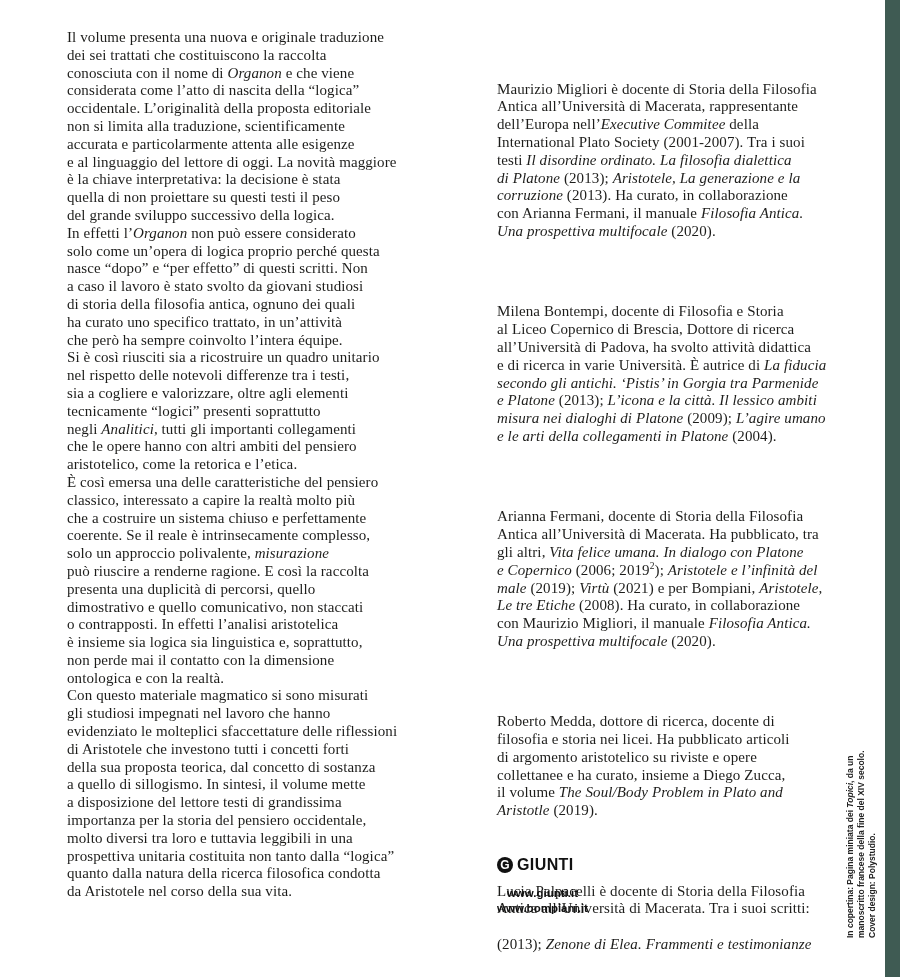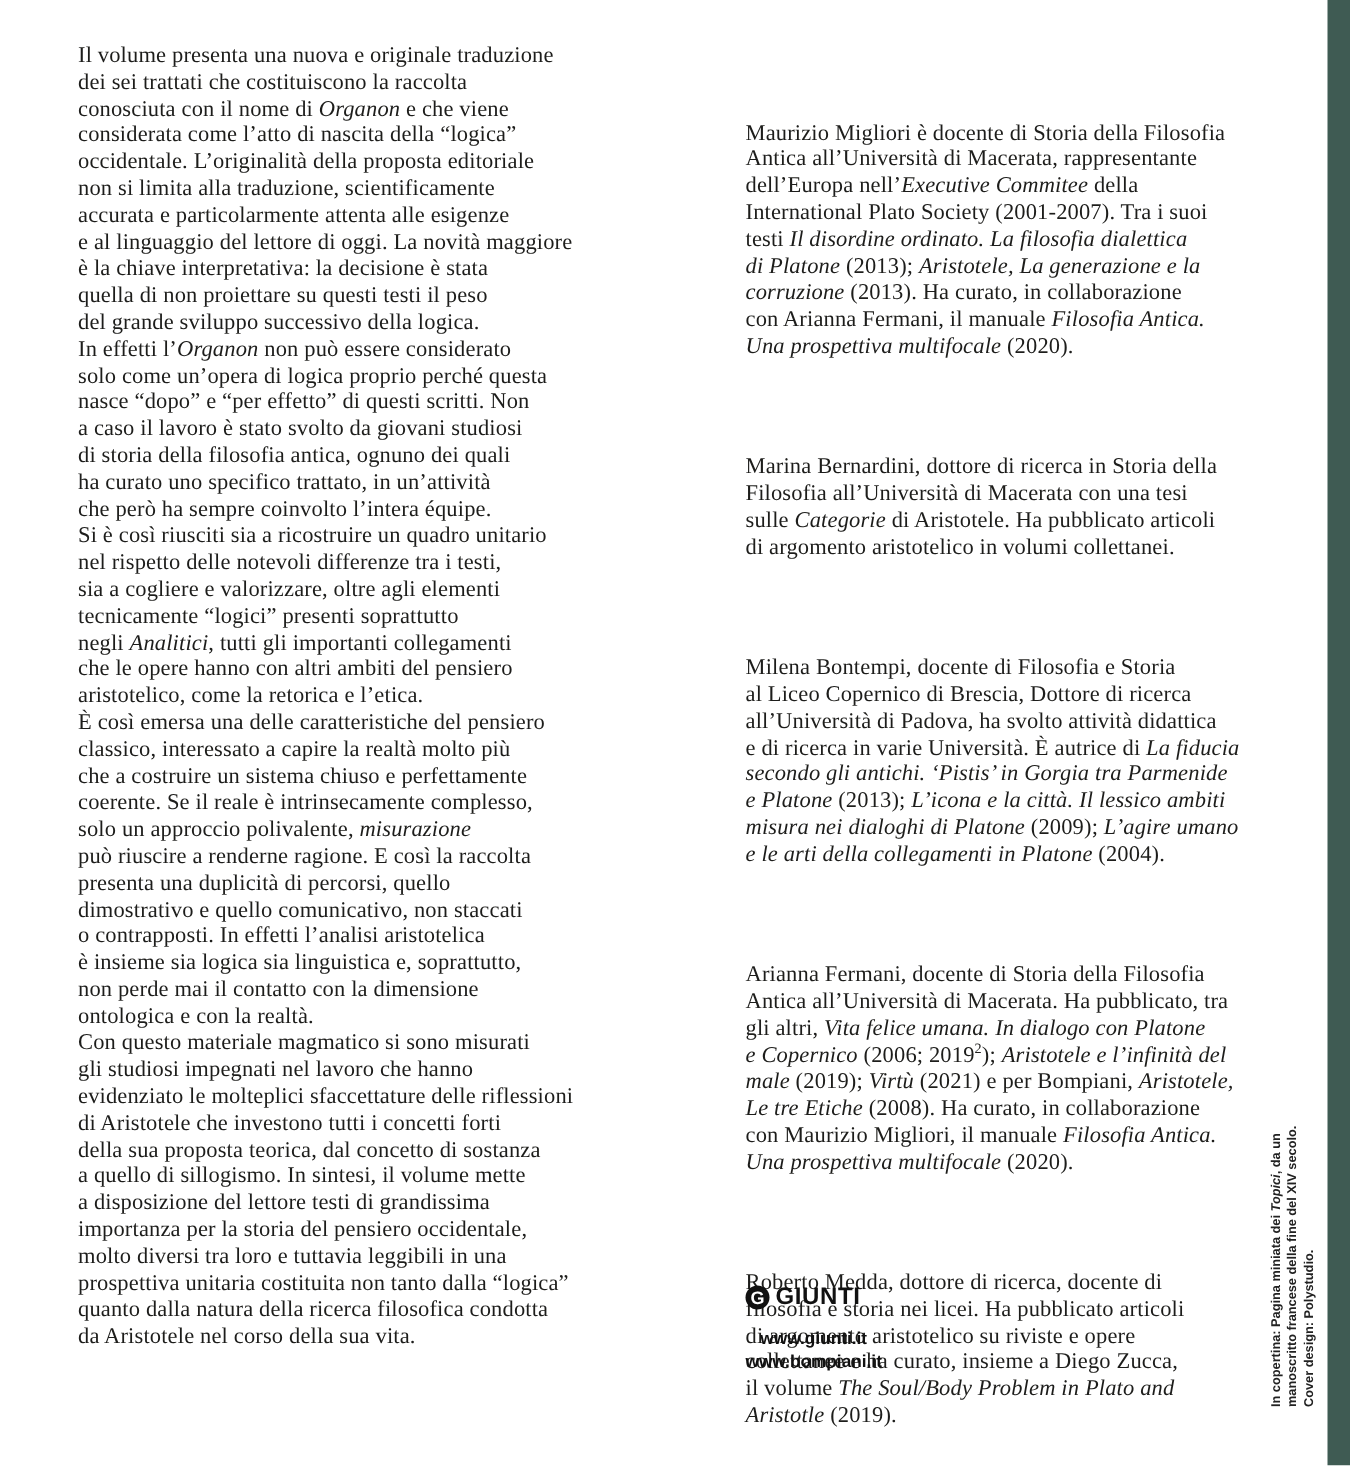--- a/index.html
+++ b/index.html
@@ -13,21 +13,21 @@
   }
   .page { position:relative; width:900px; height:977px; background:#ffffff; }
 
   .col {
     position:absolute;
     font-size:15px;
     line-height:17.8px;
     letter-spacing:0.1px;
     white-space:pre;
   }
-  .col-left  { left:52px;  top:29px; width:400px; }
+  .col-left  { left:67px;  top:29px; width:400px; }
   .col-right { left:497px; top:29px; width:370px; }
   .col-right p { margin:16px 0 11px 0; white-space:pre; }
 
   .it { font-style:italic; }
   sup { font-size:9.5px; line-height:0; vertical-align:super; }
 
   .footer {
     position:absolute; left:497px; top:856px;
     font-family:"Liberation Sans", sans-serif;
     color:#111111;
@@ -117,24 +117,20 @@
   <div class="col col-right">
     <p><span>Maurizio Migliori è docente di Storia della Filosofia
 Antica all’Università di Macerata, rappresentante
 dell’Europa nell’</span><span class="it">Executive Commitee</span><span> della
 International Plato Society (2001-2007). Tra i suoi
 testi </span><span class="it">Il disordine ordinato. La filosofia dialettica
 di Platone</span><span> (2013); </span><span class="it">Aristotele, La generazione e la
 corruzione</span><span> (2013). Ha curato, in collaborazione
 con Arianna Fermani, il manuale </span><span class="it">Filosofia Antica.
 Una prospettiva multifocale</span><span> (2020).</span></p>
-    <p><span>Marina Bernardini, dottore di ricerca in Storia della
-Filosofia all’Università di Macerata con una tesi
-sulle </span><span class="it">Categorie</span><span> di Aristotele. Ha pubblicato articoli
-di argomento aristotelico in volumi collettanei.</span></p>
     <p><span>Milena Bontempi, docente di Filosofia e Storia
 al Liceo Copernico di Brescia, Dottore di ricerca
 all’Università di Padova, ha svolto attività didattica
 e di ricerca in varie Università. È autrice di </span><span class="it">La fiducia
 secondo gli antichi. ‘Pistis’ in Gorgia tra Parmenide
 e Platone</span><span> (2013); </span><span class="it">L’icona e la città. Il lessico ambiti
 misura nei dialoghi di Platone</span><span> (2009); </span><span class="it">L’agire umano
 e le arti della collegamenti in Platone</span><span> (2004).</span></p>
     <p><span>Arianna Fermani, docente di Storia della Filosofia
 Antica all’Università di Macerata. Ha pubblicato, tra

